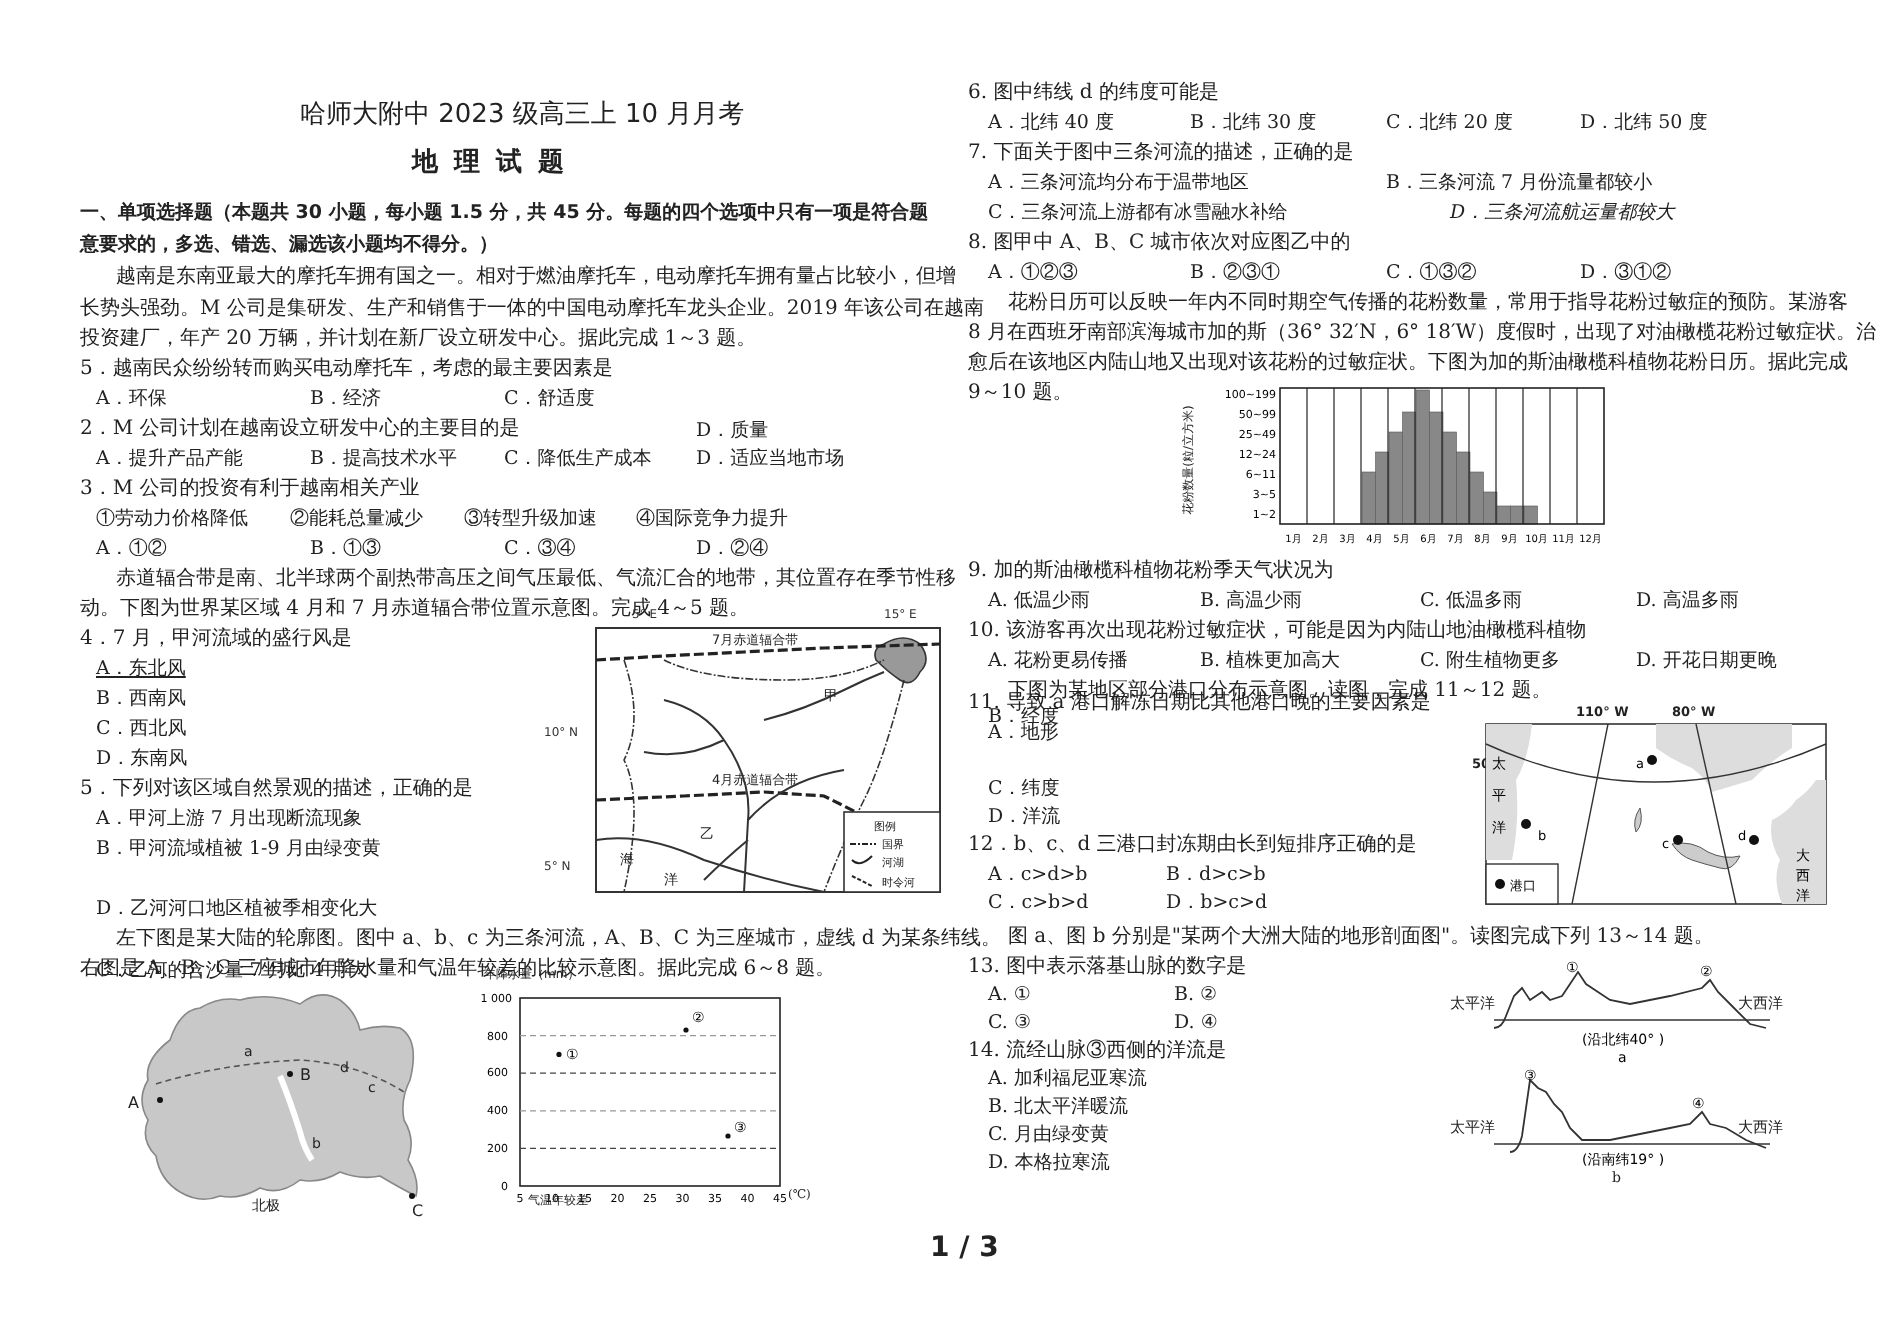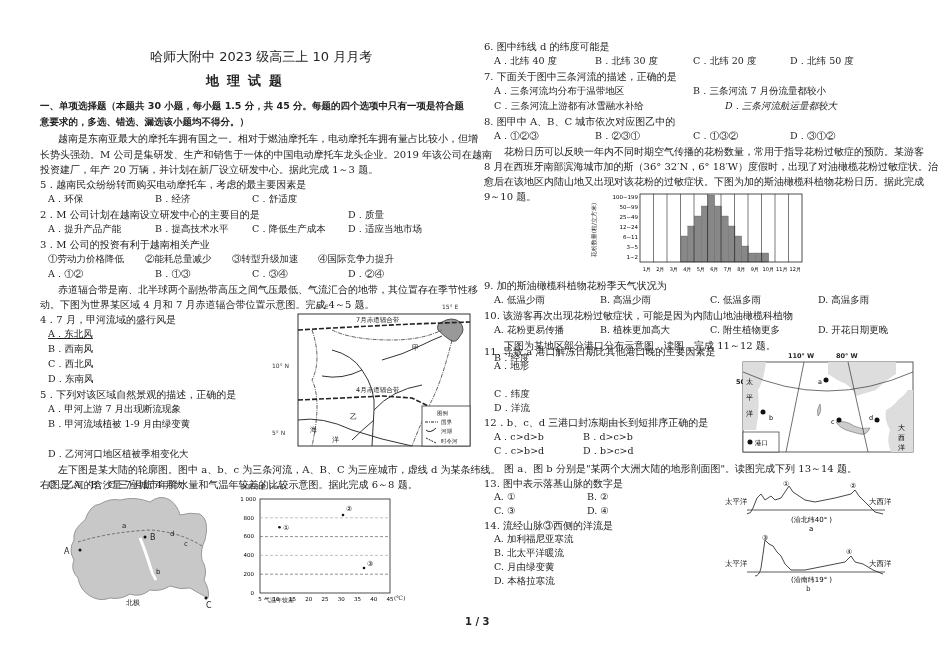--- a/index.html
+++ b/index.html
@@ -4,21 +4,21 @@
 <style>
   html,body{margin:0;padding:0;background:#fff;}
   body{width:950px;height:671px;position:relative;overflow:hidden;font-family:"DejaVu Serif","Liberation Serif",serif;color:#222;}
   .abs{position:absolute;}
   .t{font-size:10px;line-height:13px;white-space:nowrap;}
   .tb{font-size:9.5px;font-weight:bold;font-family:"DejaVu Sans","Liberation Sans",sans-serif;}
   .hdr{font-family:"DejaVu Sans","Liberation Sans",sans-serif;font-size:13px;}
   .title{font-size:13px;font-weight:bold;letter-spacing:8px;}
   .opt{position:absolute;font-size:9.5px;white-space:nowrap;}
   svg text{font-family:"DejaVu Sans","Liberation Sans",sans-serif;}
-  .pager{font-family:"DejaVu Sans","Liberation Sans",sans-serif;font-size:10px;font-weight:bold;}
+  .pager{font-family:"DejaVu Sans","Liberation Sans",sans-serif;font-size:14px;font-weight:bold;}
 </style>
 </head>
 <body>
 
 <div class="abs hdr" style="left:150px;top:48px;">哈师大附中 2023 级高三上 10 月月考</div>
 <div class="abs title" style="left:206px;top:72px;">地理试题</div>
 
 <div class="abs tb" style="left:40px;top:100px;">一、单项选择题（本题共 30 小题，每小题 1.5 分，共 45 分。每题的四个选项中只有一项是符合题</div>
 <div class="abs tb" style="left:40px;top:116px;">意要求的，多选、错选、漏选该小题均不得分。）</div>
 

